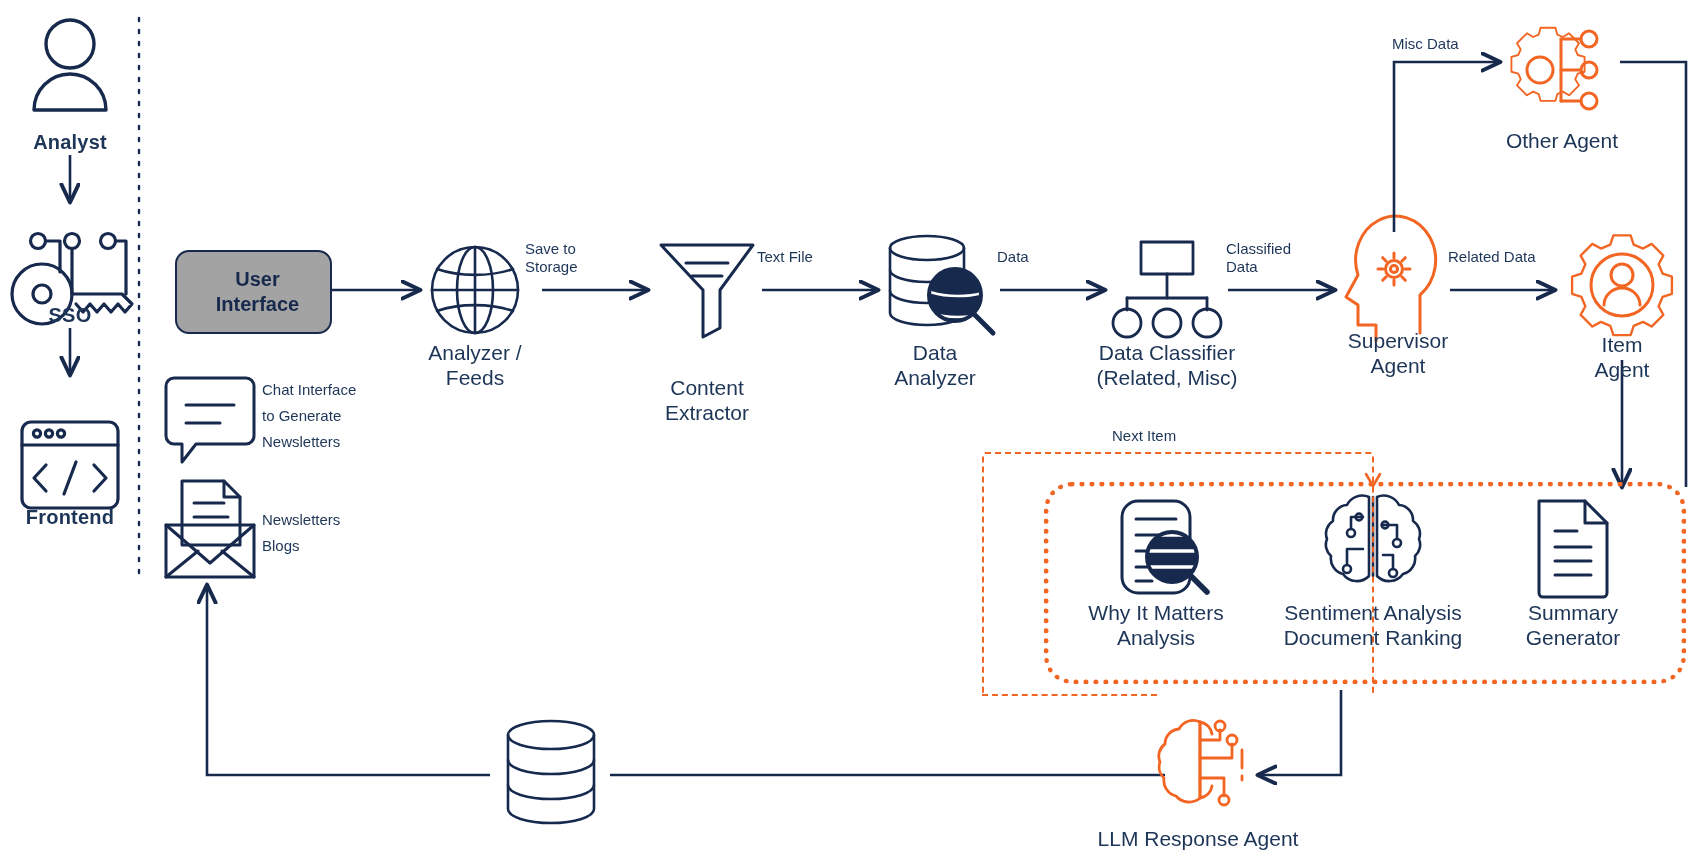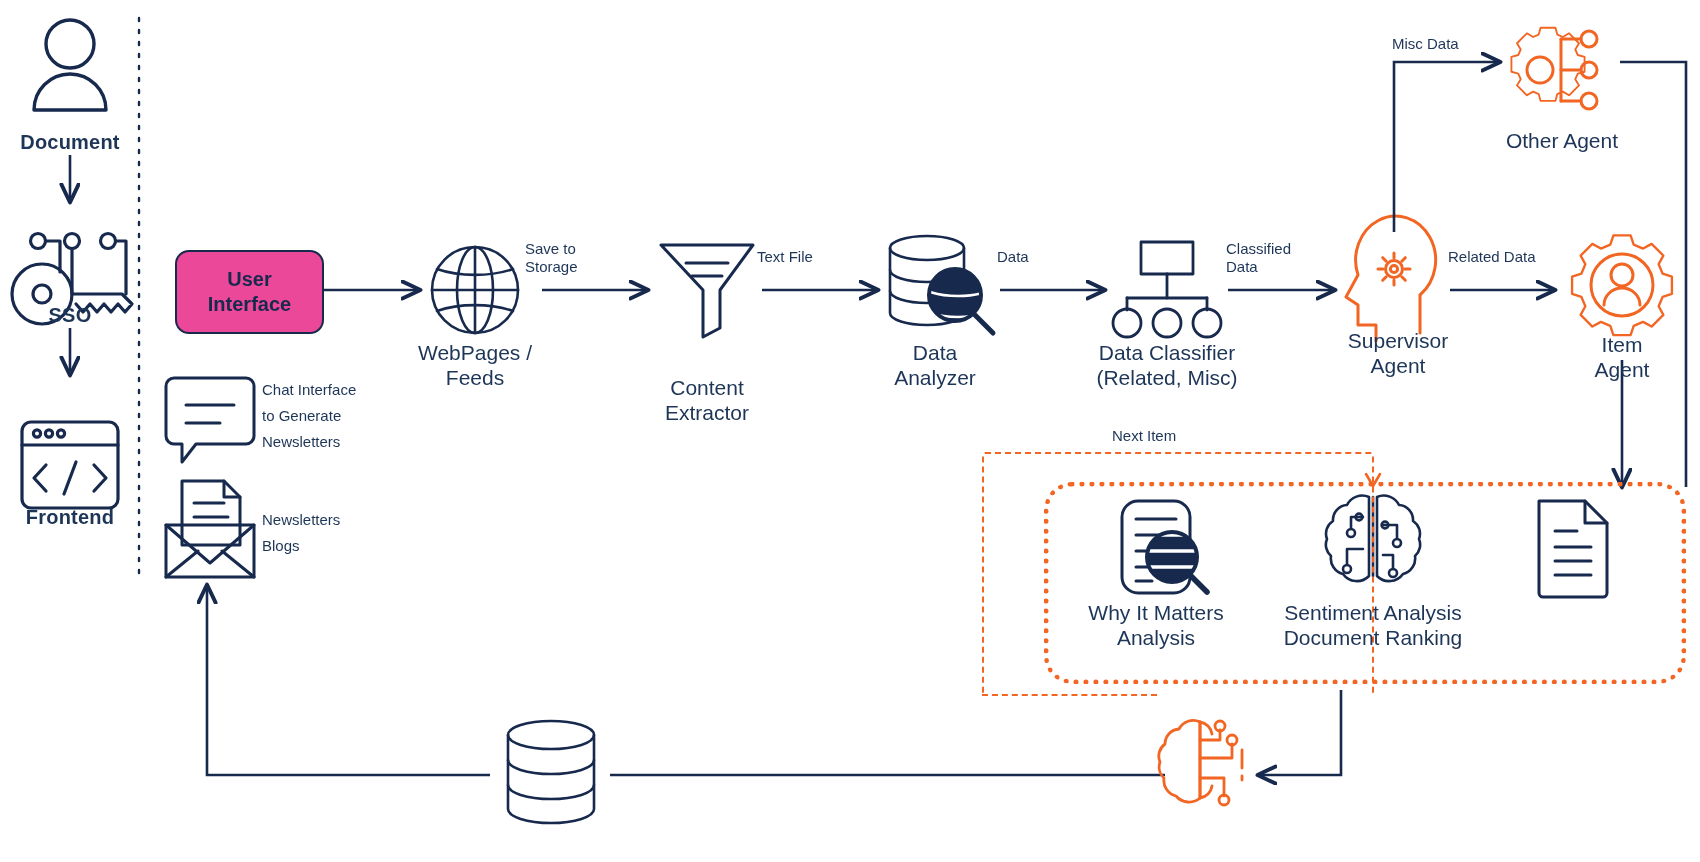--- a/index.html
+++ b/index.html
@@ -9,21 +9,21 @@
   #stage{position:relative;width:1700px;height:862px;}
   #svg-layer{position:absolute;left:0;top:0;width:1700px;height:862px;}
   .node{position:absolute;text-align:center;}
   .node .lbl{font-size:21px;line-height:25px;color:#1d3557;white-space:nowrap;}
   .node .lbl.bold{font-weight:bold;font-size:20px;letter-spacing:.2px;}
   .edge-lbl{position:absolute;font-size:15px;line-height:18px;color:#1d3557;
             text-align:left;white-space:pre-line;}
   .ui-box{position:absolute;border:2.5px solid #17294d;border-radius:14px;
           display:flex;align-items:center;justify-content:center;
           font-weight:bold;font-size:20px;line-height:25px;text-align:center;
-          color:#17294d;background:#ec4899;}
+          color:#17294d;background:#a3a3a3;padding-left:8px;}
   .side-item{position:absolute;display:flex;align-items:center;gap:16px;}
   .side-item .txt{font-size:15px;line-height:26px;color:#1d3557;}
   .grp-label{position:absolute;font-size:21px;line-height:26px;color:#1d3557;}
   .dashbox{position:absolute;box-sizing:border-box;}
   .dash-outer{border:2.5px dashed #f26522;border-radius:3px;}
   .dash-inner{border:5px dotted #f26522;border-radius:28px;}
   svg{display:block;}
 </style>
 </head>
 <body>
@@ -266,21 +266,21 @@
       <path d="M2,-14 L34,-14 L34,-28"></path>
         <circle cx="34" cy="-32" r="5"></circle>
       <path d="M2,6 L26,6 L26,24"></path>
         <circle cx="26" cy="28" r="5"></circle>
       <line x1="44" y1="-22" x2="44" y2="-4"></line>
       <line x1="44" y1="4" x2="44" y2="8"></line>
     </g>
   </svg>
 
   <div class="node" style="left:0;top:130px;width:140px;">
-    <div class="lbl bold">Document</div>
+    <div class="lbl bold">Analyst</div>
   </div>
   <div class="node" style="left:0;top:303px;width:140px;">
     <div class="lbl bold">SSO</div>
   </div>
   <div class="node" style="left:0;top:505px;width:140px;">
     <div class="lbl bold">Frontend</div>
   </div>
 
 
   <div class="ui-box" style="left:175px;top:250px;width:145px;height:80px;white-space:pre-line;">User
@@ -291,21 +291,21 @@
 to Generate
 Newsletters</div>
   </div>
 
   <div class="side-item" style="left:262px;top:507px;">
     <div class="txt" style="white-space:pre-line;">Newsletters
 Blogs</div>
   </div>
 
   <div class="node" style="left:385px;top:340px;width:180px;">
-    <div class="lbl" style="white-space:pre-line;">WebPages /
+    <div class="lbl" style="white-space:pre-line;">Analyzer /
 Feeds</div>
   </div>
   <div class="node" style="left:617px;top:340px;width:180px;">
     <div class="lbl" style="white-space:pre-line;margin-top:35px;">Content
 Extractor</div>
   </div>
   <div class="node" style="left:845px;top:340px;width:180px;">
     <div class="lbl" style="white-space:pre-line;">Data
 Analyzer</div>
   </div>
@@ -343,15 +343,22 @@
   <div class="dashbox dash-inner" style="left:1044px;top:482px;width:642px;height:202px;"></div>
 
   <div class="node" style="left:1066px;top:600px;width:180px;">
     <div class="lbl" style="white-space:pre-line;">Why It Matters
 Analysis</div>
   </div>
   <div class="node" style="left:1263px;top:600px;width:220px;">
     <div class="lbl" style="white-space:pre-line;">Sentiment Analysis
 Document Ranking</div>
   </div>
-
+  <div class="node" style="left:1483px;top:600px;width:180px;">
+    <div class="lbl" style="white-space:pre-line;">Summary
+Generator</div>
+  </div>
+
+  <div class="node" style="left:1078px;top:826px;width:240px;">
+    <div class="lbl">LLM Response Agent</div>
+  </div>
 
 </div>
 
 </body></html>

